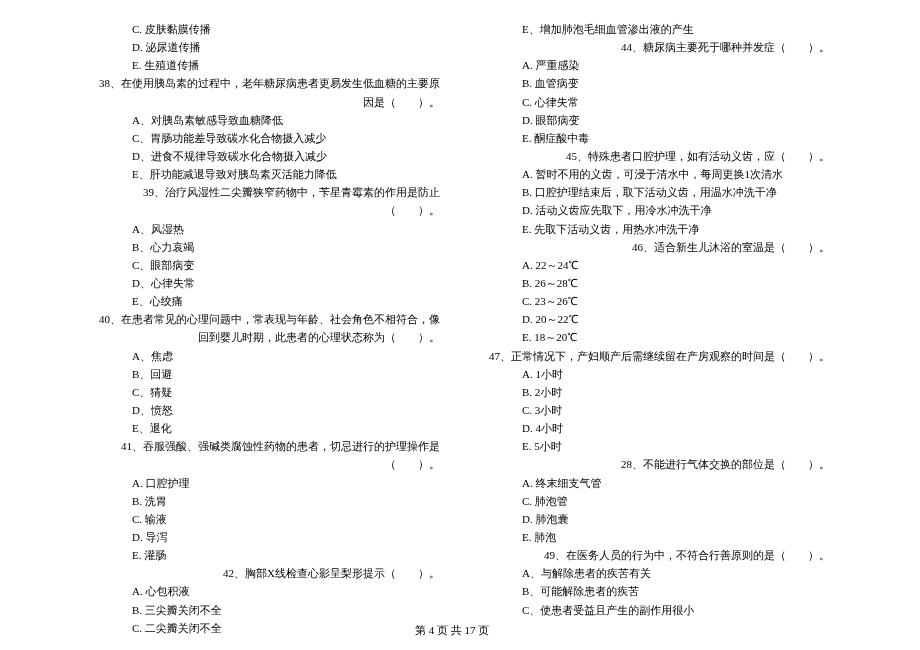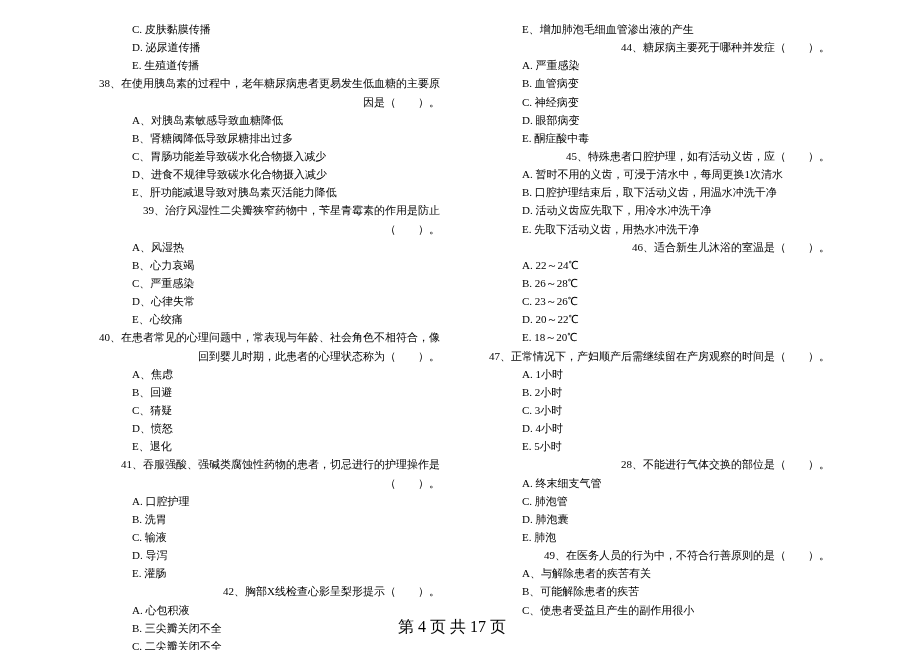--- a/index.html
+++ b/index.html
@@ -27,43 +27,42 @@
     .question {
       padding-left: 0;
       text-align: right;
     }
     .footer {
       position: absolute;
       bottom: 12px;
       left: 0;
       right: 16px;
       text-align: center;
-      font-size: 16px;
+      font-size: 11px;
     }
   </style>
 </head>
 <body>
 
 <div class="page">
   <div class="column">
     <div class="option">C. 皮肤黏膜传播</div>
     <div class="option">D. 泌尿道传播</div>
     <div class="option">E. 生殖道传播</div>
 
     <div class="question">38、在使用胰岛素的过程中，老年糖尿病患者更易发生低血糖的主要原因是（　　）。</div>
     <div class="option">A、对胰岛素敏感导致血糖降低</div>
-    <div class="option">B、肾糖阈降低导致尿糖排出过多</div>
     <div class="option">C、胃肠功能差导致碳水化合物摄入减少</div>
     <div class="option">D、进食不规律导致碳水化合物摄入减少</div>
     <div class="option">E、肝功能减退导致对胰岛素灭活能力降低</div>
 
     <div class="question">39、治疗风湿性二尖瓣狭窄药物中，苄星青霉素的作用是防止（　　）。</div>
     <div class="option">A、风湿热</div>
     <div class="option">B、心力哀竭</div>
-    <div class="option">C、严重感染</div>
+    <div class="option">C、眼部病变</div>
     <div class="option">D、心律失常</div>
     <div class="option">E、心绞痛</div>
 
     <div class="question">40、在患者常见的心理问题中，常表现与年龄、社会角色不相符合，像回到婴儿时期，此患者的心理状态称为（　　）。</div>
     <div class="option">A、焦虑</div>
     <div class="option">B、回避</div>
     <div class="option">C、猜疑</div>
     <div class="option">D、愤怒</div>
     <div class="option">E、退化</div>
 
@@ -80,21 +79,21 @@
     <div class="option">C. 二尖瓣关闭不全</div>
 
   </div>
 
   <div class="column">
     <div class="option">E、增加肺泡毛细血管渗出液的产生</div>
 
     <div class="question">44、糖尿病主要死于哪种并发症（　　）。</div>
     <div class="option">A. 严重感染</div>
     <div class="option">B. 血管病变</div>
-    <div class="option">C. 神经病变</div>
+    <div class="option">C. 心律失常</div>
     <div class="option">D. 眼部病变</div>
     <div class="option">E. 酮症酸中毒</div>
 
     <div class="question">45、特殊患者口腔护理，如有活动义齿，应（　　）。</div>
     <div class="option">A. 暂时不用的义齿，可浸于清水中，每周更换1次清水</div>
     <div class="option">B. 口腔护理结束后，取下活动义齿，用温水冲洗干净</div>
     <div class="option">D. 活动义齿应先取下，用冷水冲洗干净</div>
     <div class="option">E. 先取下活动义齿，用热水冲洗干净</div>
 
     <div class="question">46、适合新生儿沐浴的室温是（　　）。</div>

